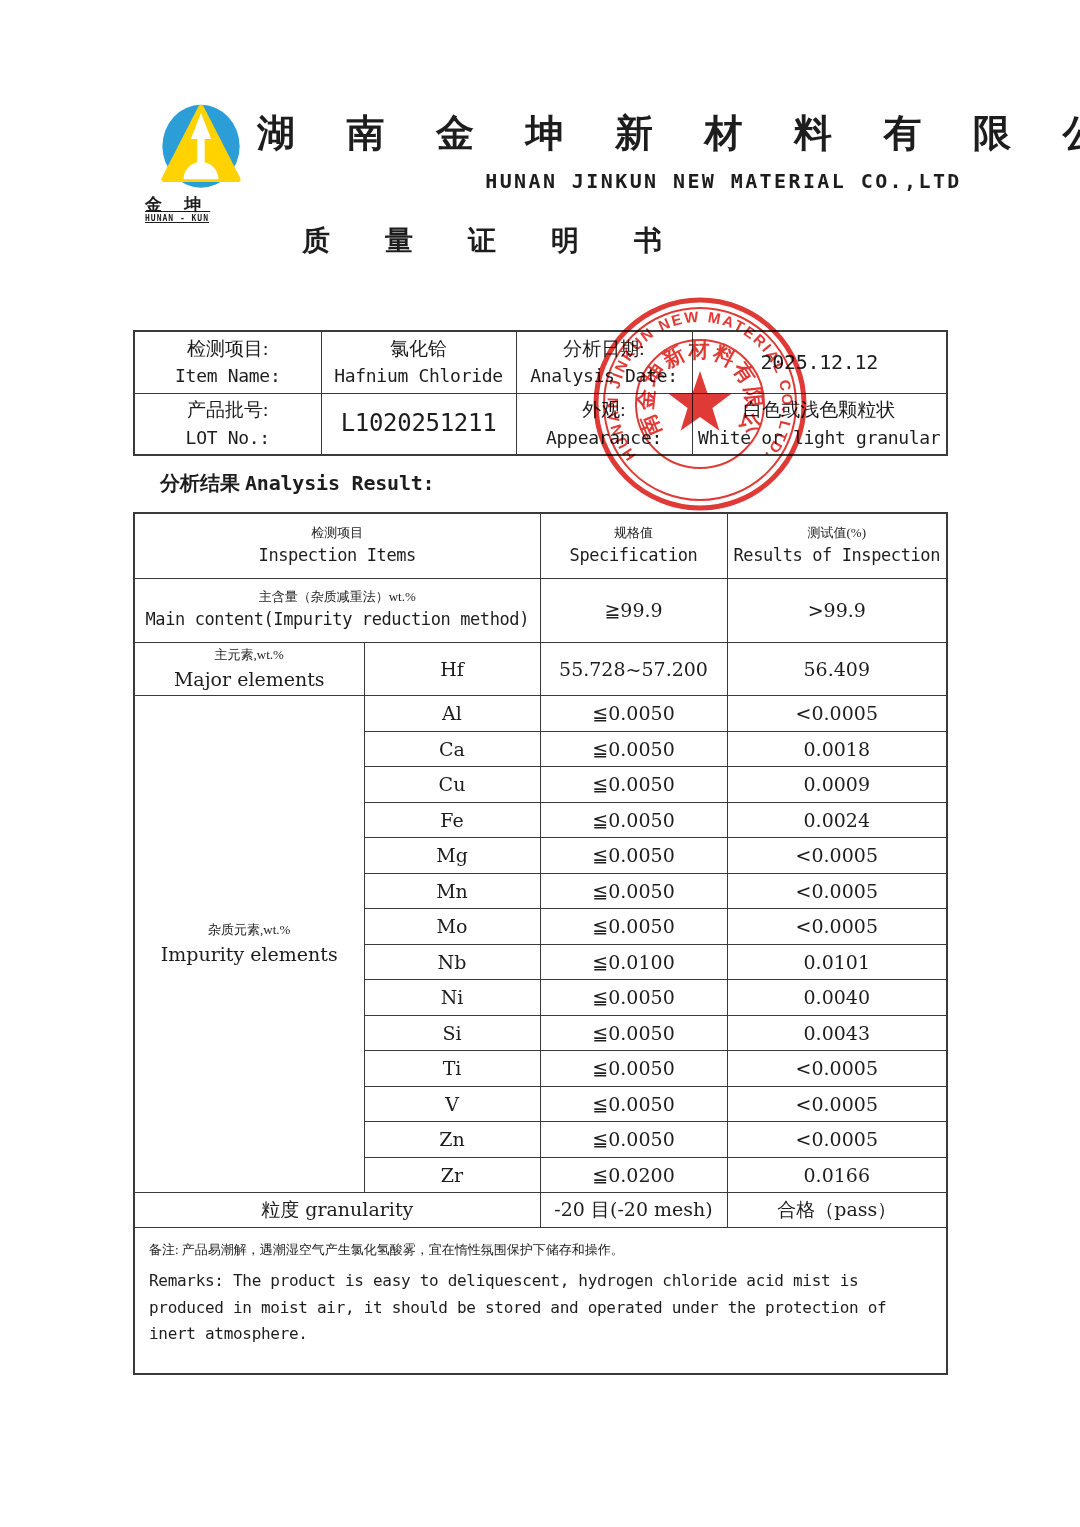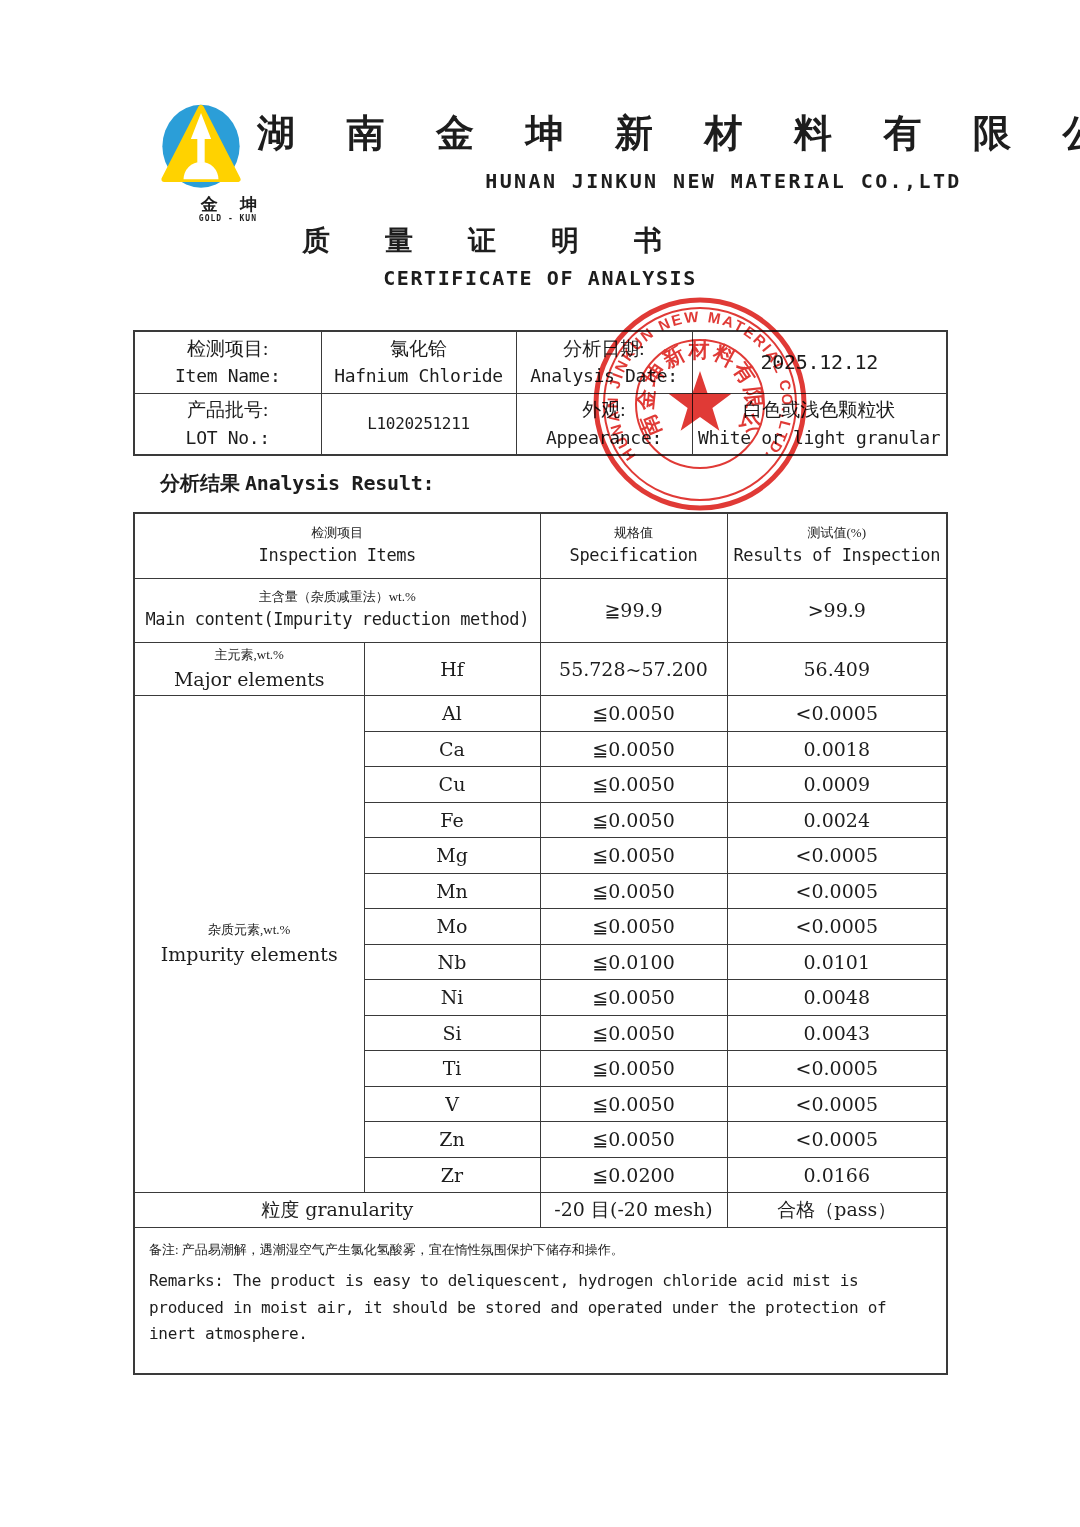--- a/index.html
+++ b/index.html
@@ -11,21 +11,21 @@
     color:#1d1d1d;
     font-family:"Liberation Serif","DejaVu Serif",serif;
     overflow:hidden;
   }
   .cn{font-family:"Liberation Serif","DejaVu Serif",serif;}
   .en-g{font-family:"DejaVu Sans Mono",monospace;}
   .en-s{font-family:"DejaVu Serif","Liberation Serif",serif;}
 
   
   .header{position:absolute;top:102px;left:145px;width:780px;display:flex;align-items:flex-start;}
-  .logo{width:112px;flex:0 0 112px;text-align:right;}
+  .logo{width:112px;flex:0 0 112px;text-align:left;text-decoration:underline;}
   .logo svg{display:block;margin:0 auto;}
   .logo-cn{font-size:17px;font-weight:bold;letter-spacing:9px;margin-right:-9px;line-height:1.05;}
   .logo-en{font-size:8px;font-weight:bold;letter-spacing:1px;line-height:1.2;}
   .titles{flex:1;text-align:center;padding-top:6px;}
   .company-cn{font-size:38px;font-weight:bold;letter-spacing:21px;margin-right:-21px;white-space:nowrap;}
   .company-en{margin-top:10px;font-size:20px;font-weight:bold;letter-spacing:2.4px;white-space:nowrap;}
 
   .doc-title-cn{position:absolute;top:222px;left:0;width:948px;text-align:center;
     font-size:28px;font-weight:bold;letter-spacing:24px;padding-left:40px;box-sizing:border-box;}
   .doc-title-en{position:absolute;top:266px;left:0;width:1080px;text-align:center;
@@ -75,30 +75,29 @@
 
   <div class="header">
     <div class="logo">
       <svg width="92" height="94" viewBox="0 0 100 102">
         <ellipse cx="50" cy="48" rx="42" ry="45" style="fill:var(--logo-blue)"></ellipse>
         <path d="M50 6 L90 84 L10 84 Z" style="fill:var(--logo-yellow);stroke:var(--logo-yellow);stroke-width:6;stroke-linejoin:round"></path>
         <path d="M31 84 A19 19 0 0 1 69 84 Z" fill="#ffffff"></path>
         <polygon points="50,12 61,40 54,40 54,66 46,66 46,40 39,40" fill="#ffffff"></polygon>
       </svg>
       <div class="logo-cn cn">金 坤</div>
-      <div class="logo-en en-g">GOLD - KUN</div>
+      <div class="logo-en en-g">HUNAN - KUN</div>
     </div>
     <div class="titles">
       <div class="company-cn cn">湖 南 金 坤 新 材 料 有 限 公 司</div>
       <div class="company-en en-g">HUNAN JINKUN NEW MATERIAL CO.,LTD</div>
     </div>
   </div>
 
   <div class="doc-title-cn cn">质 量 证 明 书</div>
-  <div class="doc-title-en en-g">CERTIFICATE OF ANALYSIS</div>
 
   <table class="info-table">
     <colgroup>
         <col style="width:187px">
         <col style="width:195px">
         <col style="width:176px">
         <col style="width:255px">
       </colgroup>
     <tbody>
         <tr>
@@ -117,21 +116,21 @@
       <td>
         <span class="en-g" style="font-size:20px">2025.12.12</span>
       </td>
     </tr>
     <tr>
       <td>
         <span class="cn">产品批号:</span>
         <span class="en-g">LOT No.:</span>
       </td>
       <td>
-        <span class="en-g" style="font-size:16px">L1020251211</span>
+        <span class="en-g" style="font-size:24px">L1020251211</span>
       </td>
       <td>
         <span class="cn">外观:</span>
         <span class="en-g">Appearance:</span>
       </td>
       <td>
         <span class="cn">白色或浅色颗粒状</span>
         <span class="en-g">White or light granular</span>
       </td>
     </tr>
@@ -224,21 +223,21 @@
           <td class="val">&lt;0.0005</td>
         </tr>
         <tr class="imp-row">
           <td class="val">Nb</td>
           <td class="val">≦0.0100</td>
           <td class="val">0.0101</td>
         </tr>
         <tr class="imp-row">
           <td class="val">Ni</td>
           <td class="val">≦0.0050</td>
-          <td class="val">0.0048</td>
+          <td class="val">0.0040</td>
         </tr>
         <tr class="imp-row">
           <td class="val">Si</td>
           <td class="val">≦0.0050</td>
           <td class="val">0.0043</td>
         </tr>
         <tr class="imp-row">
           <td class="val">Ti</td>
           <td class="val">≦0.0050</td>
           <td class="val">&lt;0.0005</td>

